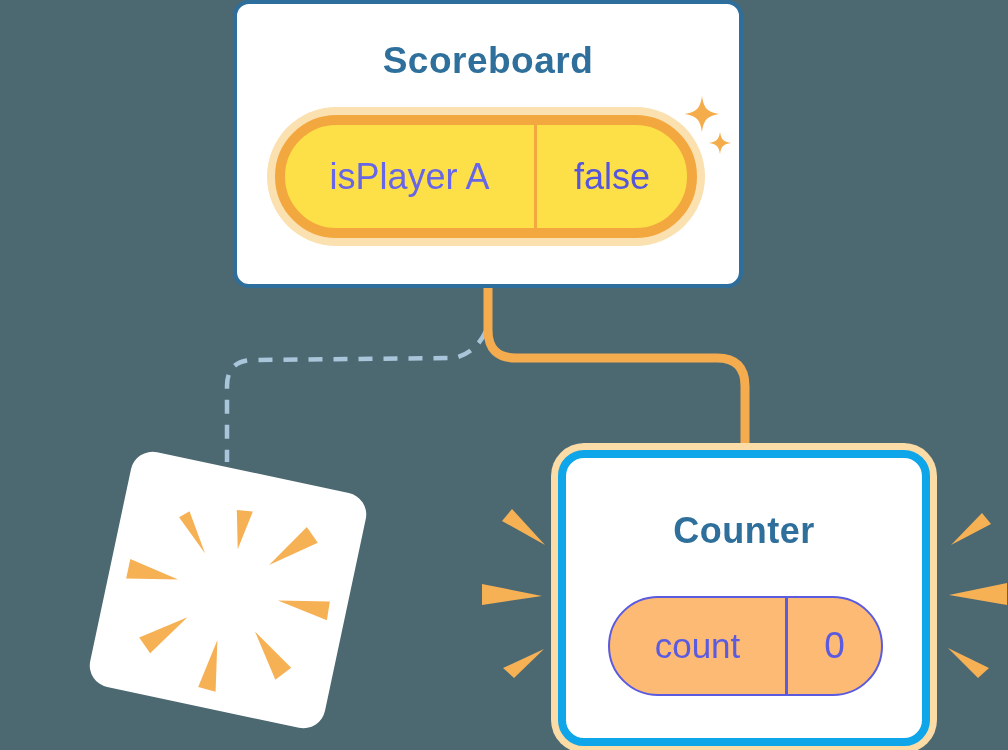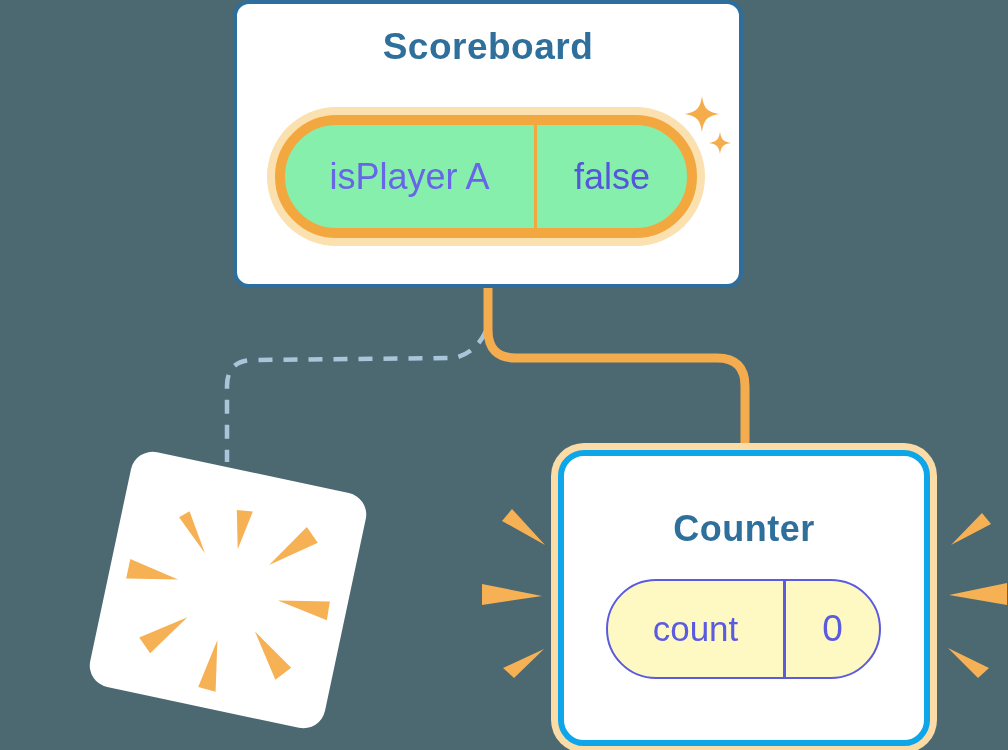--- a/index.html
+++ b/index.html
@@ -31,27 +31,27 @@
     border-radius: 16px;
     z-index: 2;
   }
   .card-title {
     text-align: center;
     font-size: 37px;
     font-weight: bold;
     letter-spacing: 0.5px;
     color: #2E6F9B;
   }
-  .scoreboard-card .card-title { padding-top: 22px; }
+  .scoreboard-card .card-title { padding-top: 36px; }
   .state-pill-outer {
     position: absolute;
     left: 38px; top: 111px;
     width: 422px; height: 123px;
     box-sizing: border-box;
-    background: #86efac;
+    background: #fde047;
     border: 10px solid #F3A73F;
     border-radius: 999px;
     box-shadow: 0 0 0 8px #FBE0B0;
     display: flex;
     align-items: stretch;
     overflow: hidden;
   }
   .state-pill-outer .cell {
     display: flex;
     align-items: center;
@@ -69,32 +69,32 @@
     font-weight: normal;
     color: #5656DC;
   }
   
   .counter-card {
     position: absolute;
     left: 558px; top: 450px;
     width: 372px; height: 296px;
     box-sizing: border-box;
     background: #ffffff;
-    border: 6px solid #0ea5e9;
+    border: 8px solid #0ea5e9;
     border-radius: 26px;
     box-shadow: 0 0 0 7px #FBDCA6;
     z-index: 2;
   }
   .counter-card .card-title { padding-top: 52px; font-size: 36px; }
   .count-pill {
     position: absolute;
-    left: 42px; top: 123px;
+    left: 42px; top: 138px;
     width: 275px; height: 100px;
     box-sizing: border-box;
-    background: #fef9c3;
+    background: #fdba74;
     border: 2.5px solid #5B5BE0;
     border-radius: 999px;
     display: flex;
     align-items: stretch;
     overflow: hidden;
   }
   .count-pill .cell {
     display: flex;
     align-items: center;
     justify-content: center;

